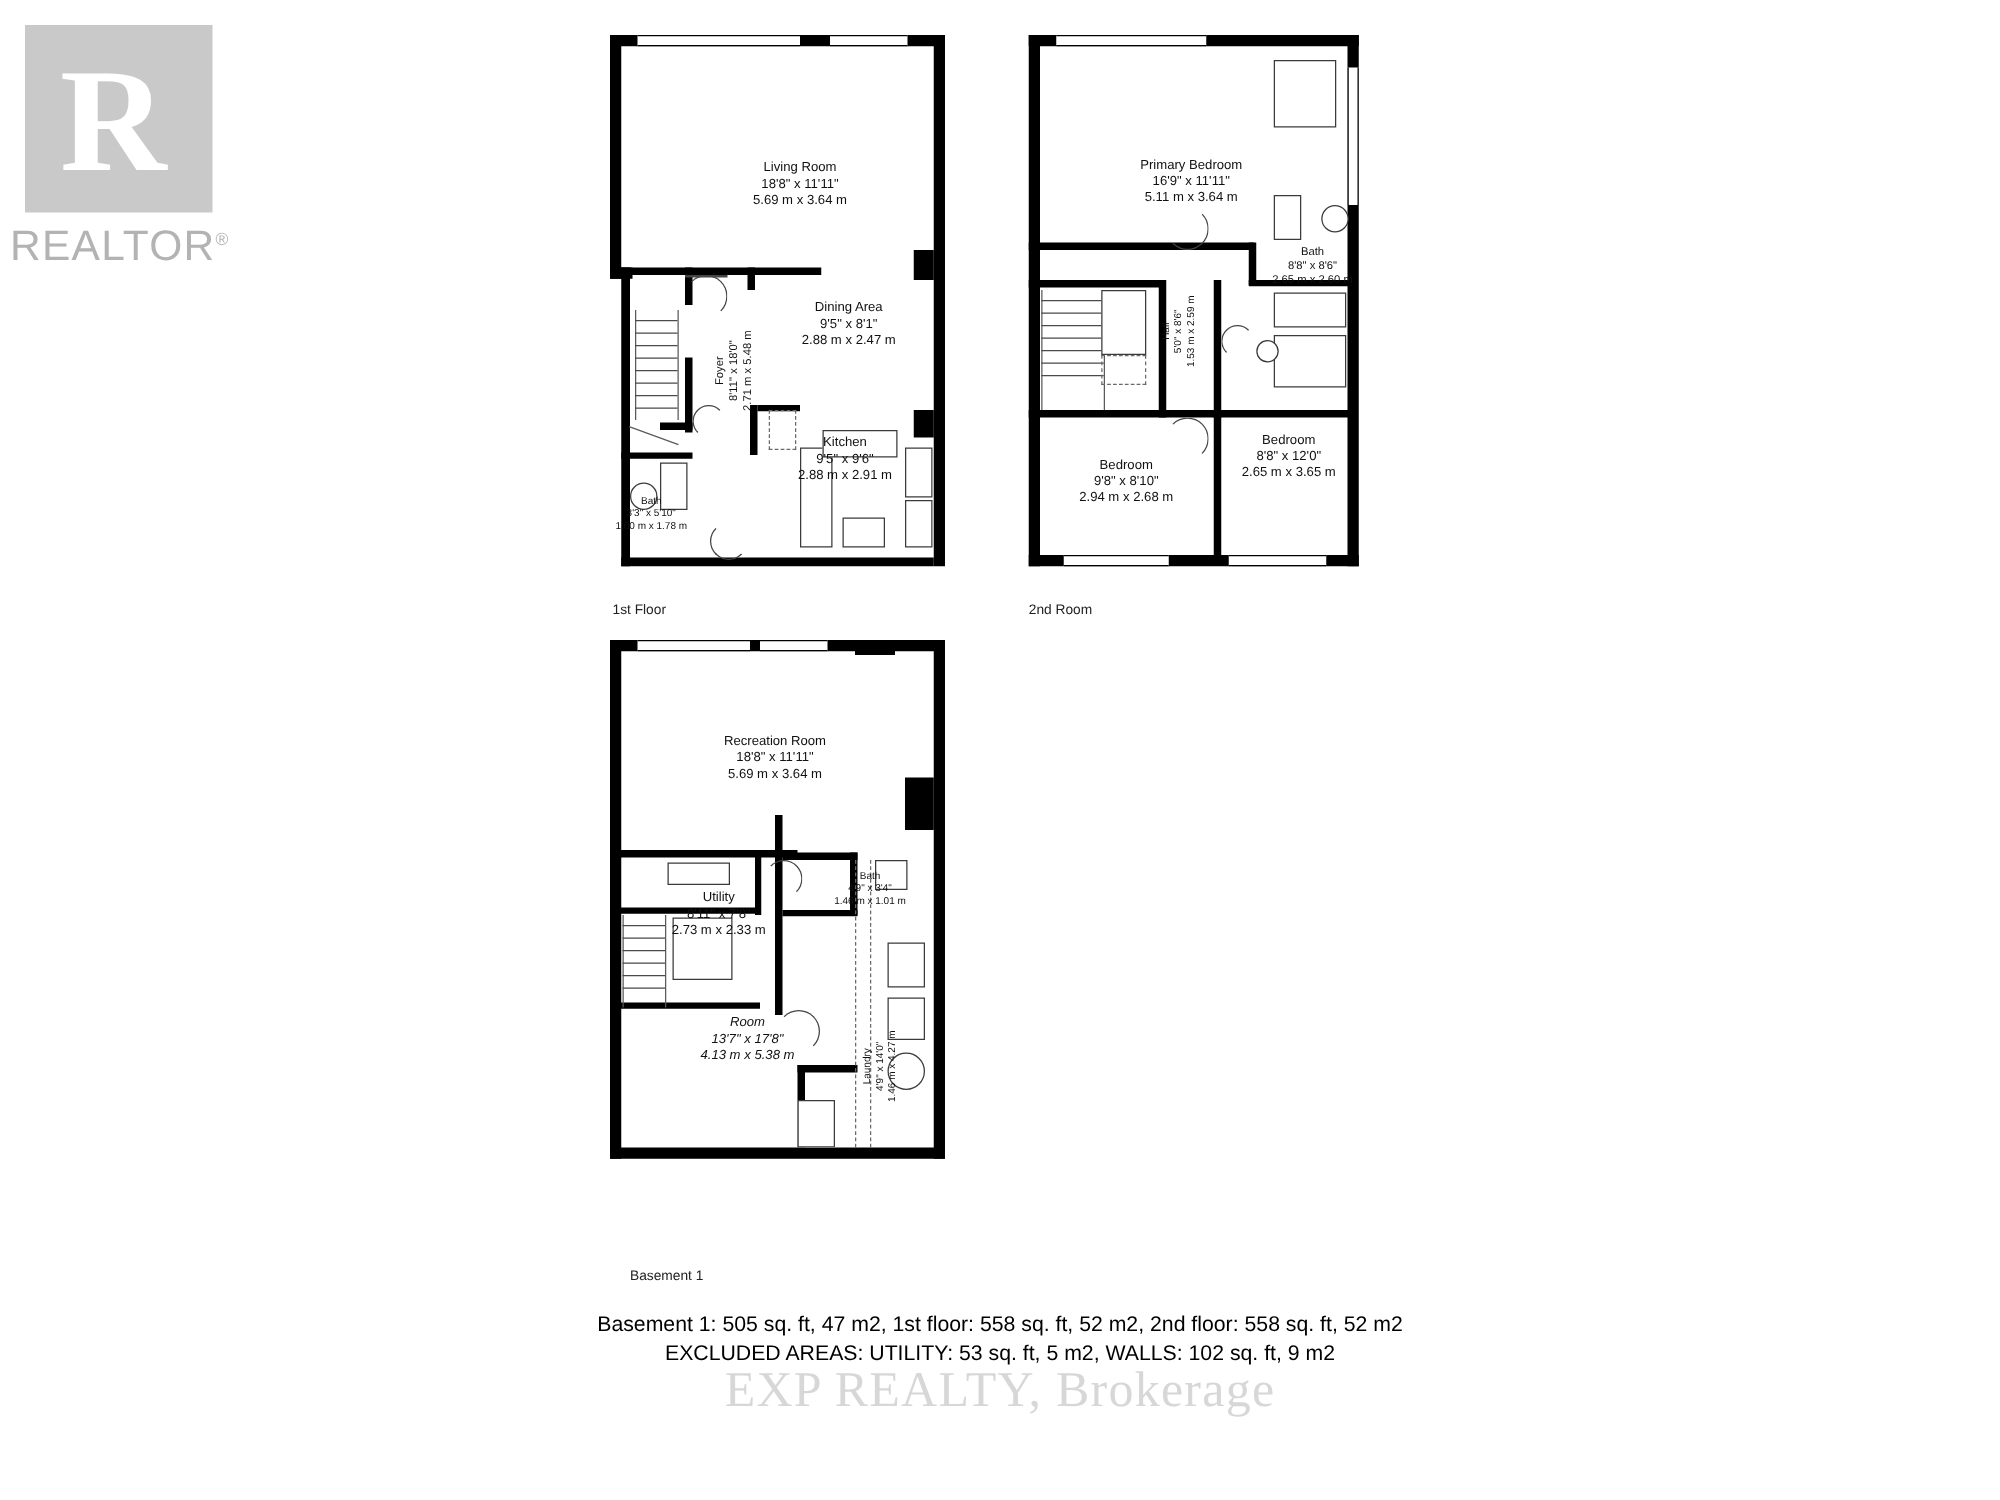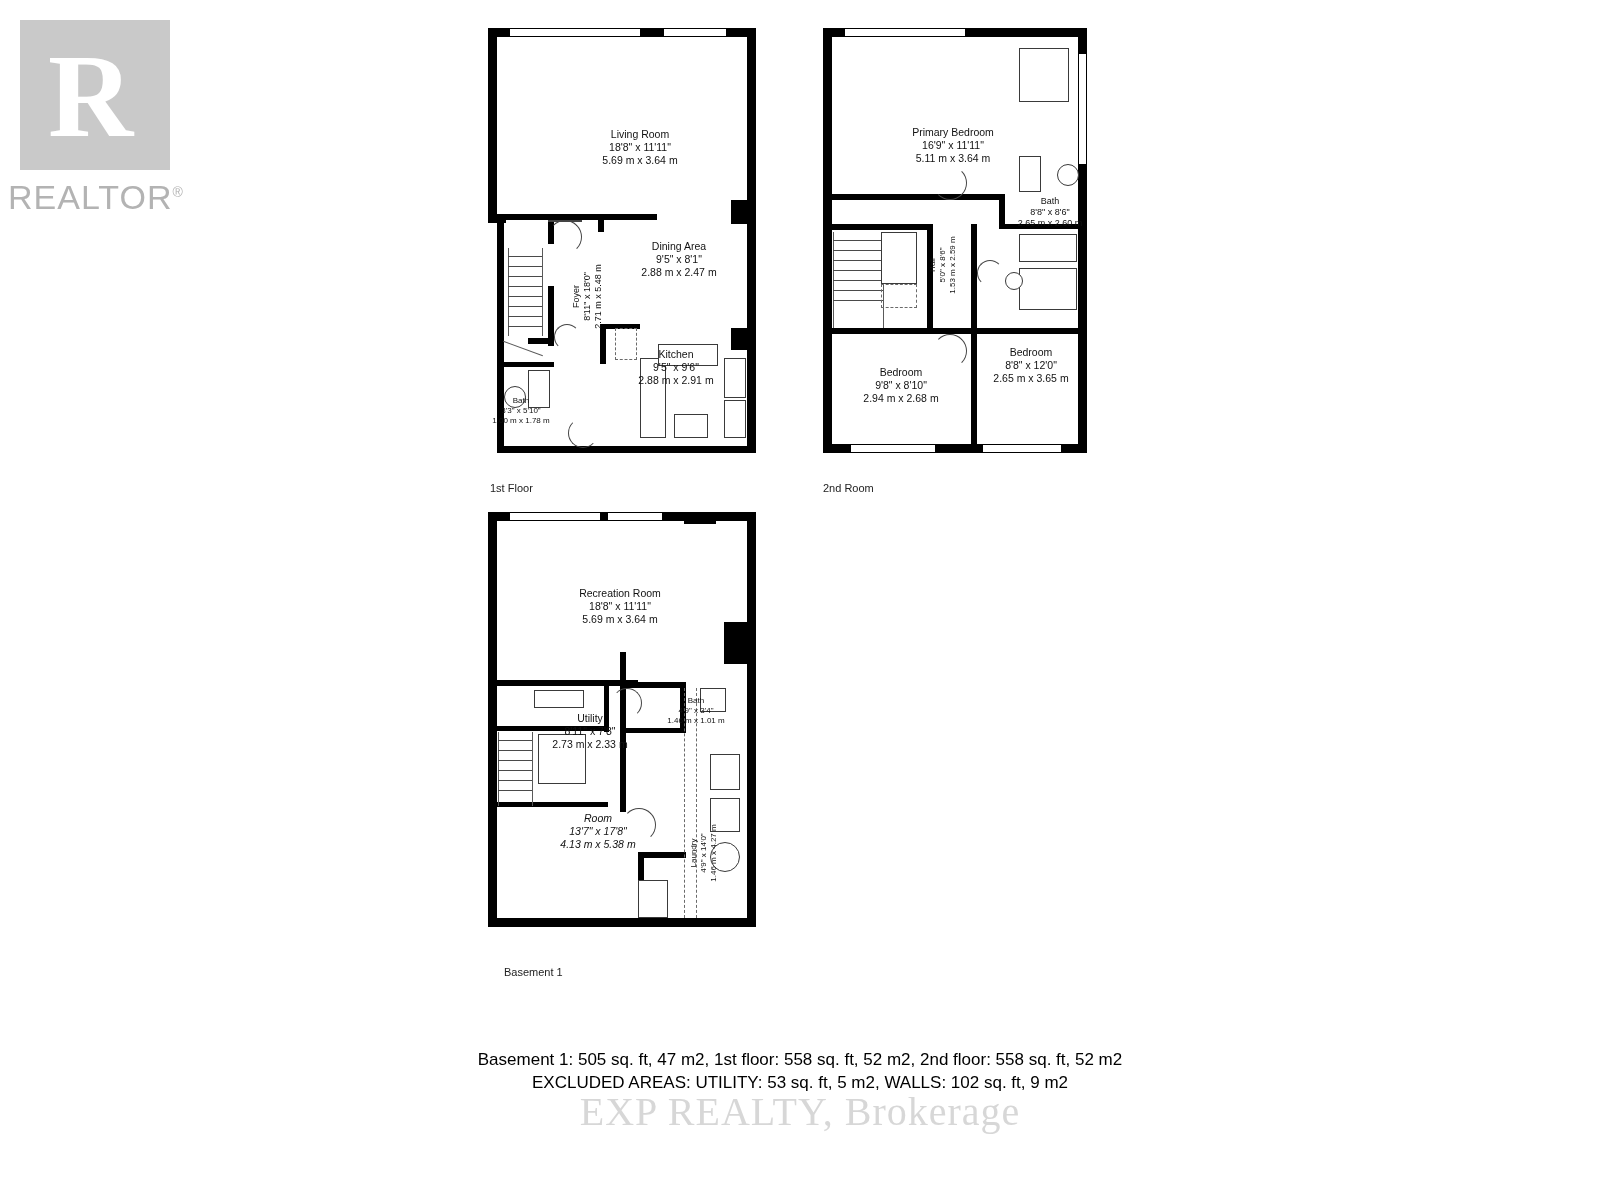--- a/index.html
+++ b/index.html
@@ -345,21 +345,21 @@
   <div class="door-arc" style="left:134px; top:296px; width:34px; height:34px; border-color:#444; border-left-color:transparent; border-bottom-color:transparent;"></div>
 
   <div class="label" style="left:28px; top:585px; width:0;"></div>
 
   <div class="label" style="left:22px; top:75px; width:220px;">
     <span class="nm">Recreation Room</span>
     <span class="d1">18'8" x 11'11"</span>
     <span class="d2">5.69 m x 3.64 m</span>
   </div>
 
-  <div class="label" style="left:28px; top:200px; width:148px;">
+  <div class="label" style="left:13px; top:200px; width:148px;">
     <span class="nm">Utility</span>
     <span class="d1">8'11" x 7'8"</span>
     <span class="d2">2.73 m x 2.33 m</span>
   </div>
 
   <div class="label" style="left:30px; top:300px; width:160px;font-style:italic;">
     <span class="nm">Room</span>
     <span class="d1">13'7" x 17'8"</span>
     <span class="d2">4.13 m x 5.38 m</span>
   </div>
@@ -369,20 +369,20 @@
     <span class="d1">4'9" x 3'4"</span>
     <span class="d2">1.46 m x 1.01 m</span>
   </div>
 
   <div class="label vert tiny" style="left:161px; top:326px; width:110px;">
     <span class="nm">Laundry</span>
     <span class="d1">4'9" x 14'0"</span>
     <span class="d2">1.46 m x 4.27 m</span>
   </div>
 </div>
-<div class="plan-caption" style="left:480px; top:966px;padding-left:24px;">Basement 1</div>
+<div class="plan-caption" style="left:480px; top:1015px;padding-left:24px;">Basement 1</div>
 
 <div class="totals">
   <div class="t2">Basement 1: 505 sq. ft, 47 m2, 1st floor: 558 sq. ft, 52 m2, 2nd floor: 558 sq. ft, 52 m2</div>
   <div class="t3">EXCLUDED AREAS: UTILITY: 53 sq. ft, 5 m2, WALLS: 102 sq. ft, 9 m2</div>
 </div>
 
 <div class="watermark">EXP REALTY, Brokerage</div>
 
 </body></html>

